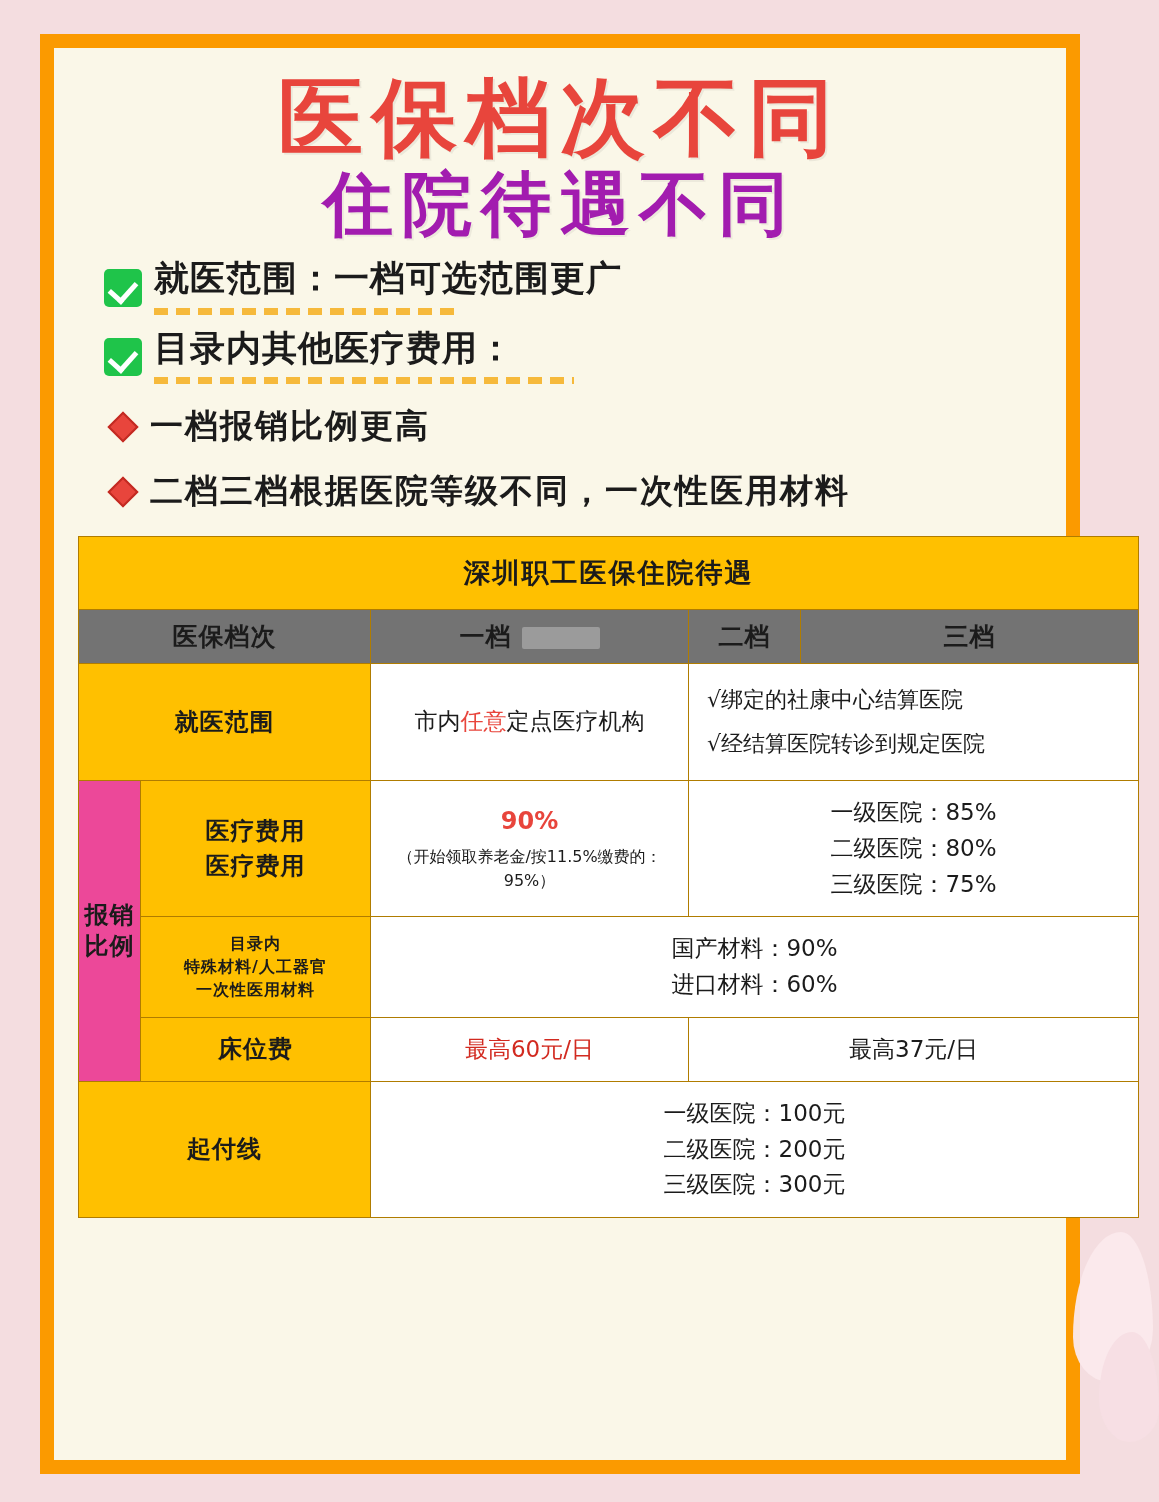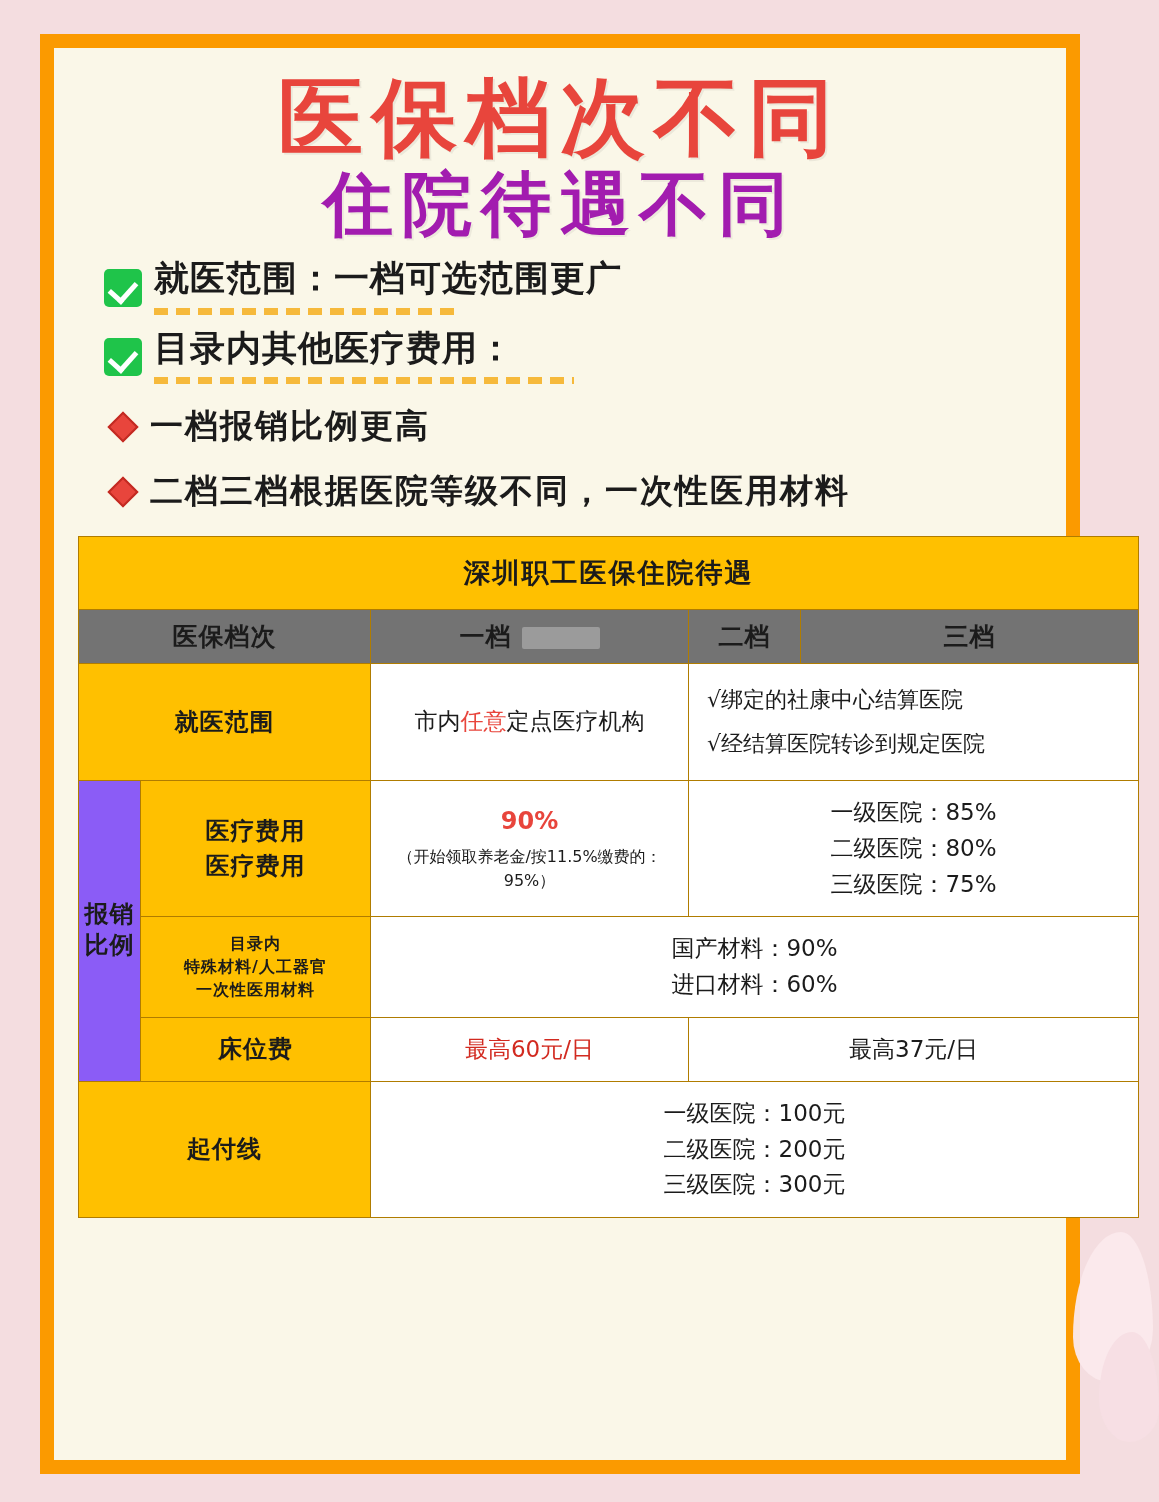--- a/index.html
+++ b/index.html
@@ -154,27 +154,26 @@
     font-size: 23px;
     line-height: 1.55;
     padding: 14px 10px;
   }
   .cell .hl { color: #e8453c; }
   .cell .red { color: #d22a20; }
   .cell .note { font-size: 16px; display: block; margin-top: 4px; }
   .cell .pct { color: #e8453c; font-weight: bold; font-size: 24px; }
   .cell .tick { display: block; text-align: left; padding-left: 8px; line-height: 2.0; font-size: 22px; }
   .vert-label {
-    background: #8b5cf6;
+    background: #ec4899;
     font-size: 24px;
     font-weight: bold;
     width: 62px;
     line-height: 1.3;
     letter-spacing: 1px;
-    font-family: Liberation Mono, monospace;
   }
   .redacted {
     display: inline-block;
     width: 78px;
     height: 22px;
     background: #9b9b9b;
     vertical-align: middle;
     margin-left: 10px;
     border-radius: 2px;
   }

